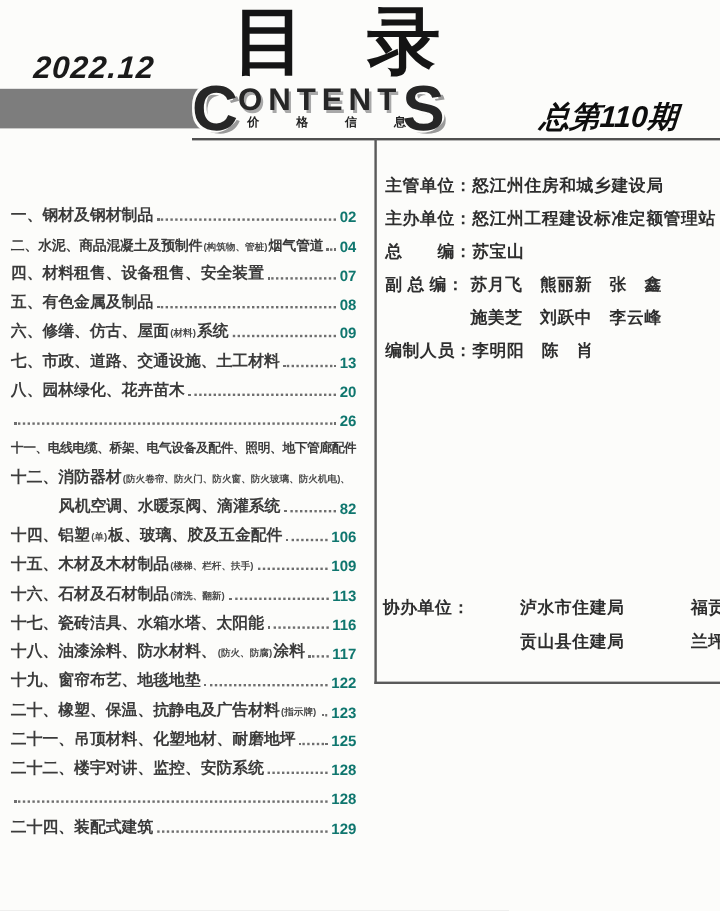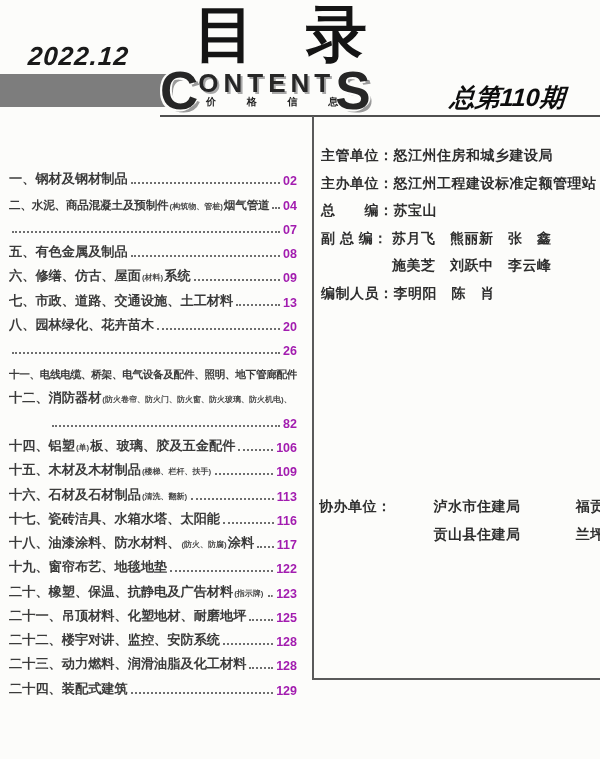--- a/index.html
+++ b/index.html
@@ -61,30 +61,31 @@
     display:flex; align-items:flex-end; height:24.25px;
     white-space:nowrap; overflow:hidden;
   }
   .toc-row .t { display:inline; }
   .main { font-weight:bold; color:#3b3b3b; font-size:13.2px; }
   .sm   { font-weight:bold; color:#4a4a4a; font-size:8px; padding:0 1px; }
   .dots {
     flex:1 1 auto; min-width:2px; height:0;
     border-bottom:2px dotted #6e6e6e; margin:0 3px 4px 3px;
   }
-  .pg { font-weight:bold; color:#a21caf; font-size:12.5px;text-align:right; }
+  .pg { font-weight:bold; color:#0f766e; font-size:12.5px;text-align:right; }
   .tight1 .main { font-size:11.6px; letter-spacing:-0.2px; }
   .tight2 .main { font-size:10.7px; letter-spacing:-0.4px;margin-top:47px; }
   .indent { padding-left:40px; }
 
   
   .info-box {
-    position:absolute; left:312px; top:116px; width:288px; height:564px;
+    position:absolute; left:312px; top:116px; width:288px; height:454px;
     border-left:2px solid #5a5a5a; border-bottom:2px solid #5a5a5a;
     box-sizing:border-box;
+    font-family:Liberation Serif, serif;
   }
   .info-rows { padding:26px 0 0 7px; }
   .info-row {
     line-height:27.6px; font-size:14px; font-weight:bold;
     color:#2e2e2e; letter-spacing:0.5px; white-space:nowrap;
   }
   .info-label { display:inline-block; min-width:71px; }
   .partners {
     position:absolute; left:319px; top:493px; white-space:nowrap;
   }
@@ -117,20 +118,21 @@
         <span class="t"><span class="main">一、钢材及钢材制品</span></span>
         <span class="dots"></span>
         <span class="pg">02</span>
       </div>
       <div class="toc-row tight1">
         <span class="t"><span class="main">二、水泥、商品混凝土及预制件</span><span class="sm">(构筑物、管桩)</span><span class="main">烟气管道</span></span>
         <span class="dots"></span>
         <span class="pg">04</span>
       </div>
       <div class="toc-row">
+        <span class="t"><span class="main">四、材料租售、设备租售、安全装置</span></span>
         <span class="dots"></span>
         <span class="pg">07</span>
       </div>
       <div class="toc-row">
         <span class="t"><span class="main">五、有色金属及制品</span></span>
         <span class="dots"></span>
         <span class="pg">08</span>
       </div>
       <div class="toc-row">
         <span class="t"><span class="main">六、修缮、仿古、屋面</span><span class="sm">(材料)</span><span class="main">系统</span></span>
@@ -151,20 +153,21 @@
         <span class="dots"></span>
         <span class="pg">26</span>
       </div>
       <div class="toc-row tight2">
         <span class="t"><span class="main">十一、电线电缆、桥架、电气设备及配件、照明、地下管廊配件</span></span>
       </div>
       <div class="toc-row">
         <span class="t"><span class="main">十二、消防器材</span><span class="sm">(防火卷帘、防火门、防火窗、防火玻璃、防火机电)、</span></span>
       </div>
       <div class="toc-row indent">
+        <span class="t"><span class="main">风机空调、水暖泵阀、滴灌系统</span></span>
         <span class="dots"></span>
         <span class="pg">82</span>
       </div>
       <div class="toc-row">
         <span class="t"><span class="main">十四、铝塑</span><span class="sm">(单)</span><span class="main">板、玻璃、胶及五金配件</span></span>
         <span class="dots"></span>
         <span class="pg">106</span>
       </div>
       <div class="toc-row">
         <span class="t"><span class="main">十五、木材及木材制品</span><span class="sm">(楼梯、栏杆、扶手)</span></span>
@@ -200,21 +203,20 @@
         <span class="t"><span class="main">二十一、吊顶材料、化塑地材、耐磨地坪</span></span>
         <span class="dots"></span>
         <span class="pg">125</span>
       </div>
       <div class="toc-row">
         <span class="t"><span class="main">二十二、楼宇对讲、监控、安防系统</span></span>
         <span class="dots"></span>
         <span class="pg">128</span>
       </div>
       <div class="toc-row">
-        <span class="t"><span class="main">二十三、动力燃料、润滑油脂及化工材料</span></span>
         <span class="dots"></span>
         <span class="pg">128</span>
       </div>
       <div class="toc-row">
         <span class="t"><span class="main">二十四、装配式建筑</span></span>
         <span class="dots"></span>
         <span class="pg">129</span>
       </div>
     </div>
 

